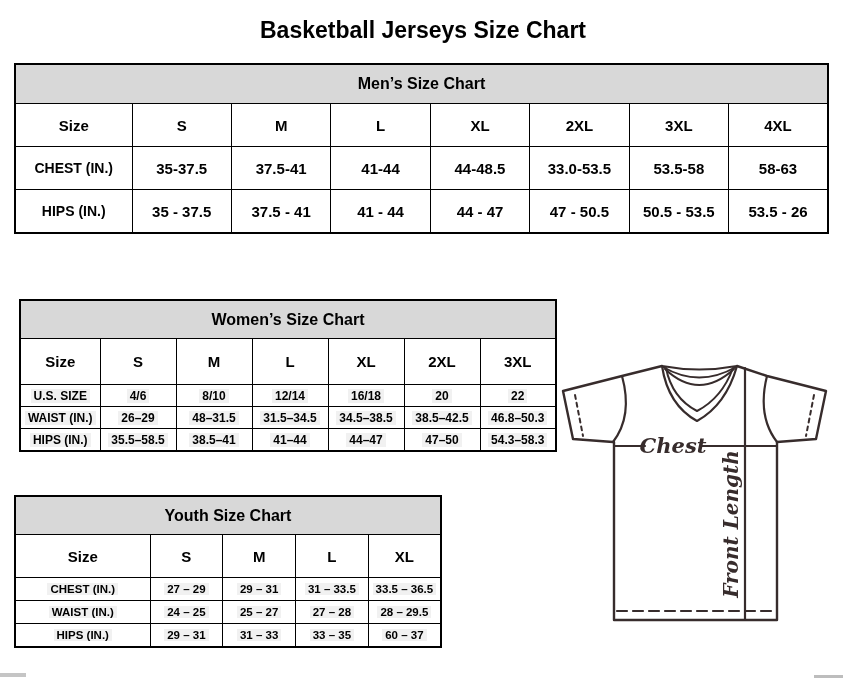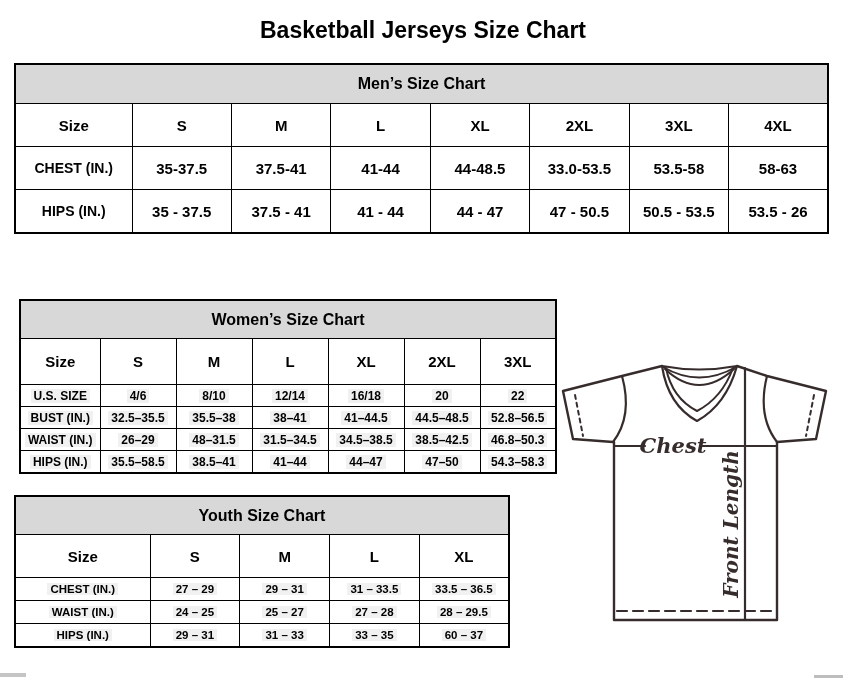--- a/index.html
+++ b/index.html
@@ -29,21 +29,21 @@
 
   
   .women{left:19px;top:299px;width:538px;}
   .women col.c0{width:80px;}
   .women tr.thead-row td{height:37px;}
   .women tr.cols td{height:45px;font-size:15px;}
   .women tr.data td{height:21px;font-size:12px;}
   .women td.rowlabel{font-size:11px;}
 
   
-  .youth{left:14px;top:495px;width:496px;}
+  .youth{left:14px;top:495px;width:428px;}
   .youth col.c0{width:135px;}
   .youth tr.thead-row td{height:37px;}
   .youth tr.cols td{height:42px;font-size:15px;}
   .youth tr.data td{height:22px;font-size:11.5px;}
   .youth td.rowlabel{font-size:11.5px;}
 
   .jersey{position:absolute;left:553px;top:358px;width:290px;height:285px;}
   .jersey text{
     font-family:"DejaVu Serif", serif;font-style:italic;font-weight:bold;
     fill:#372c2c;
@@ -131,29 +131,20 @@
     <tr class="data">
       <td class="rowlabel"><span class="hl">U.S. SIZE</span></td>
       <td><span class="hl">4/6</span></td>
       <td><span class="hl">8/10</span></td>
       <td><span class="hl">12/14</span></td>
       <td><span class="hl">16/18</span></td>
       <td><span class="hl">20</span></td>
       <td><span class="hl">22</span></td>
     </tr>
     <tr class="data">
-      <td class="rowlabel"><span class="hl">BUST (IN.)</span></td>
-      <td><span class="hl">32.5–35.5</span></td>
-      <td><span class="hl">35.5–38</span></td>
-      <td><span class="hl">38–41</span></td>
-      <td><span class="hl">41–44.5</span></td>
-      <td><span class="hl">44.5–48.5</span></td>
-      <td><span class="hl">52.8–56.5</span></td>
-    </tr>
-    <tr class="data">
       <td class="rowlabel"><span class="hl">WAIST (IN.)</span></td>
       <td><span class="hl">26–29</span></td>
       <td><span class="hl">48–31.5</span></td>
       <td><span class="hl">31.5–34.5</span></td>
       <td><span class="hl">34.5–38.5</span></td>
       <td><span class="hl">38.5–42.5</span></td>
       <td><span class="hl">46.8–50.3</span></td>
     </tr>
     <tr class="data">
       <td class="rowlabel"><span class="hl">HIPS (IN.)</span></td>

